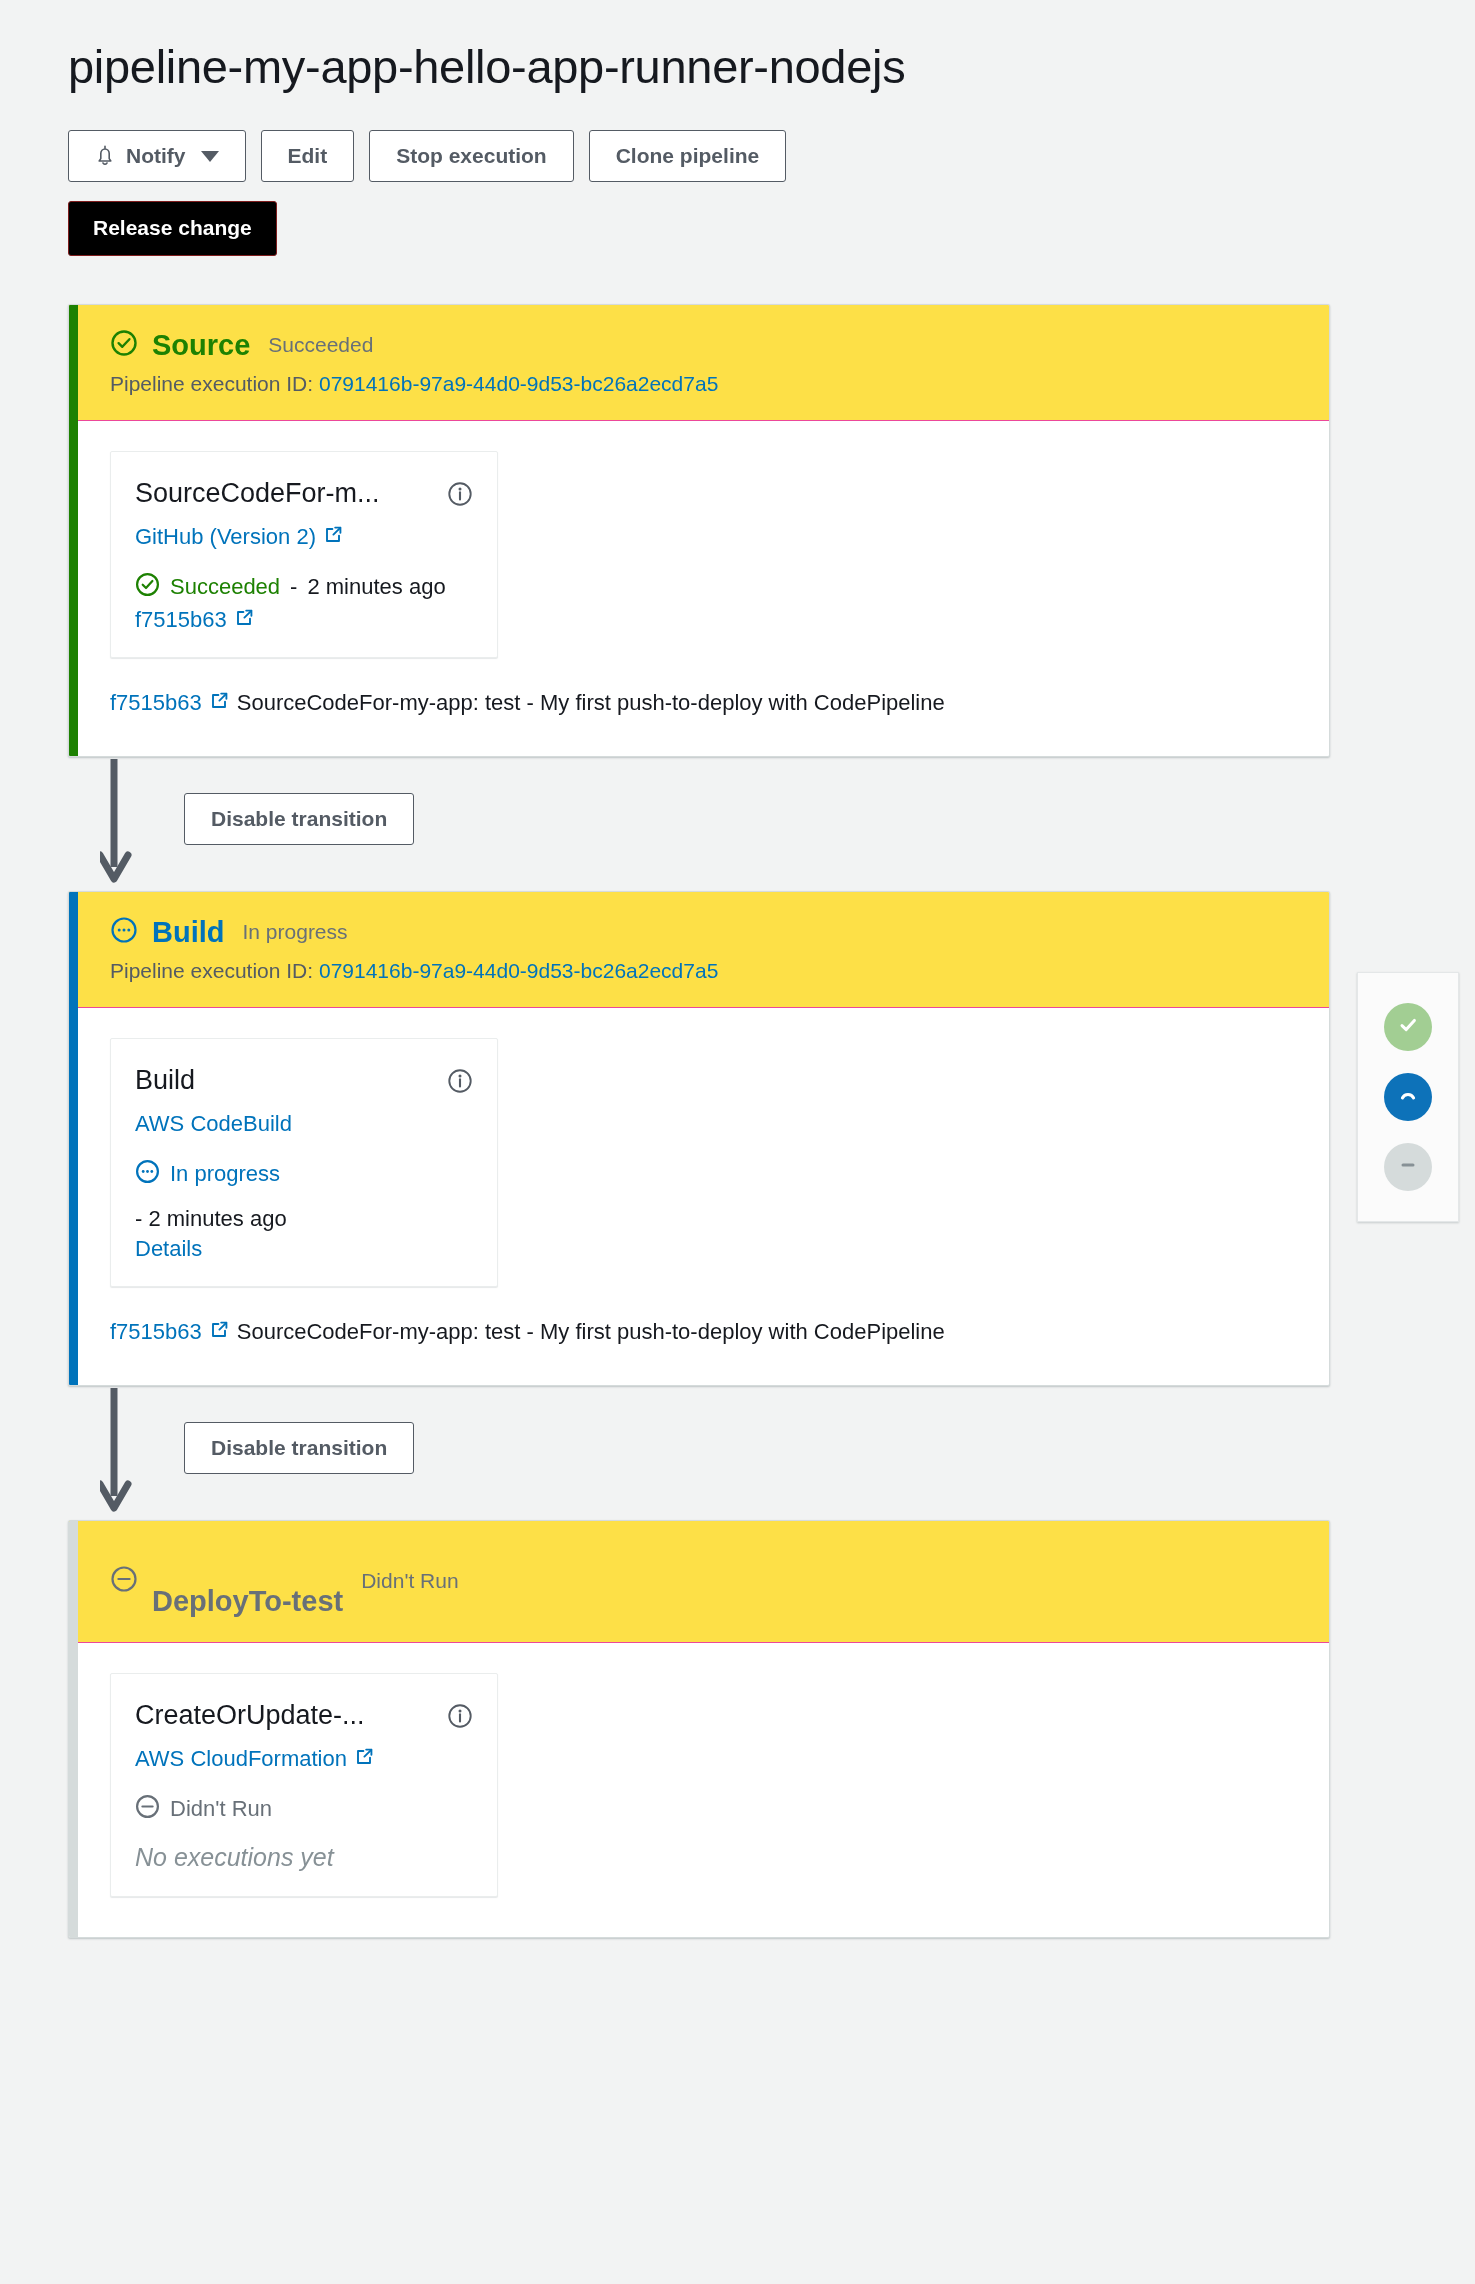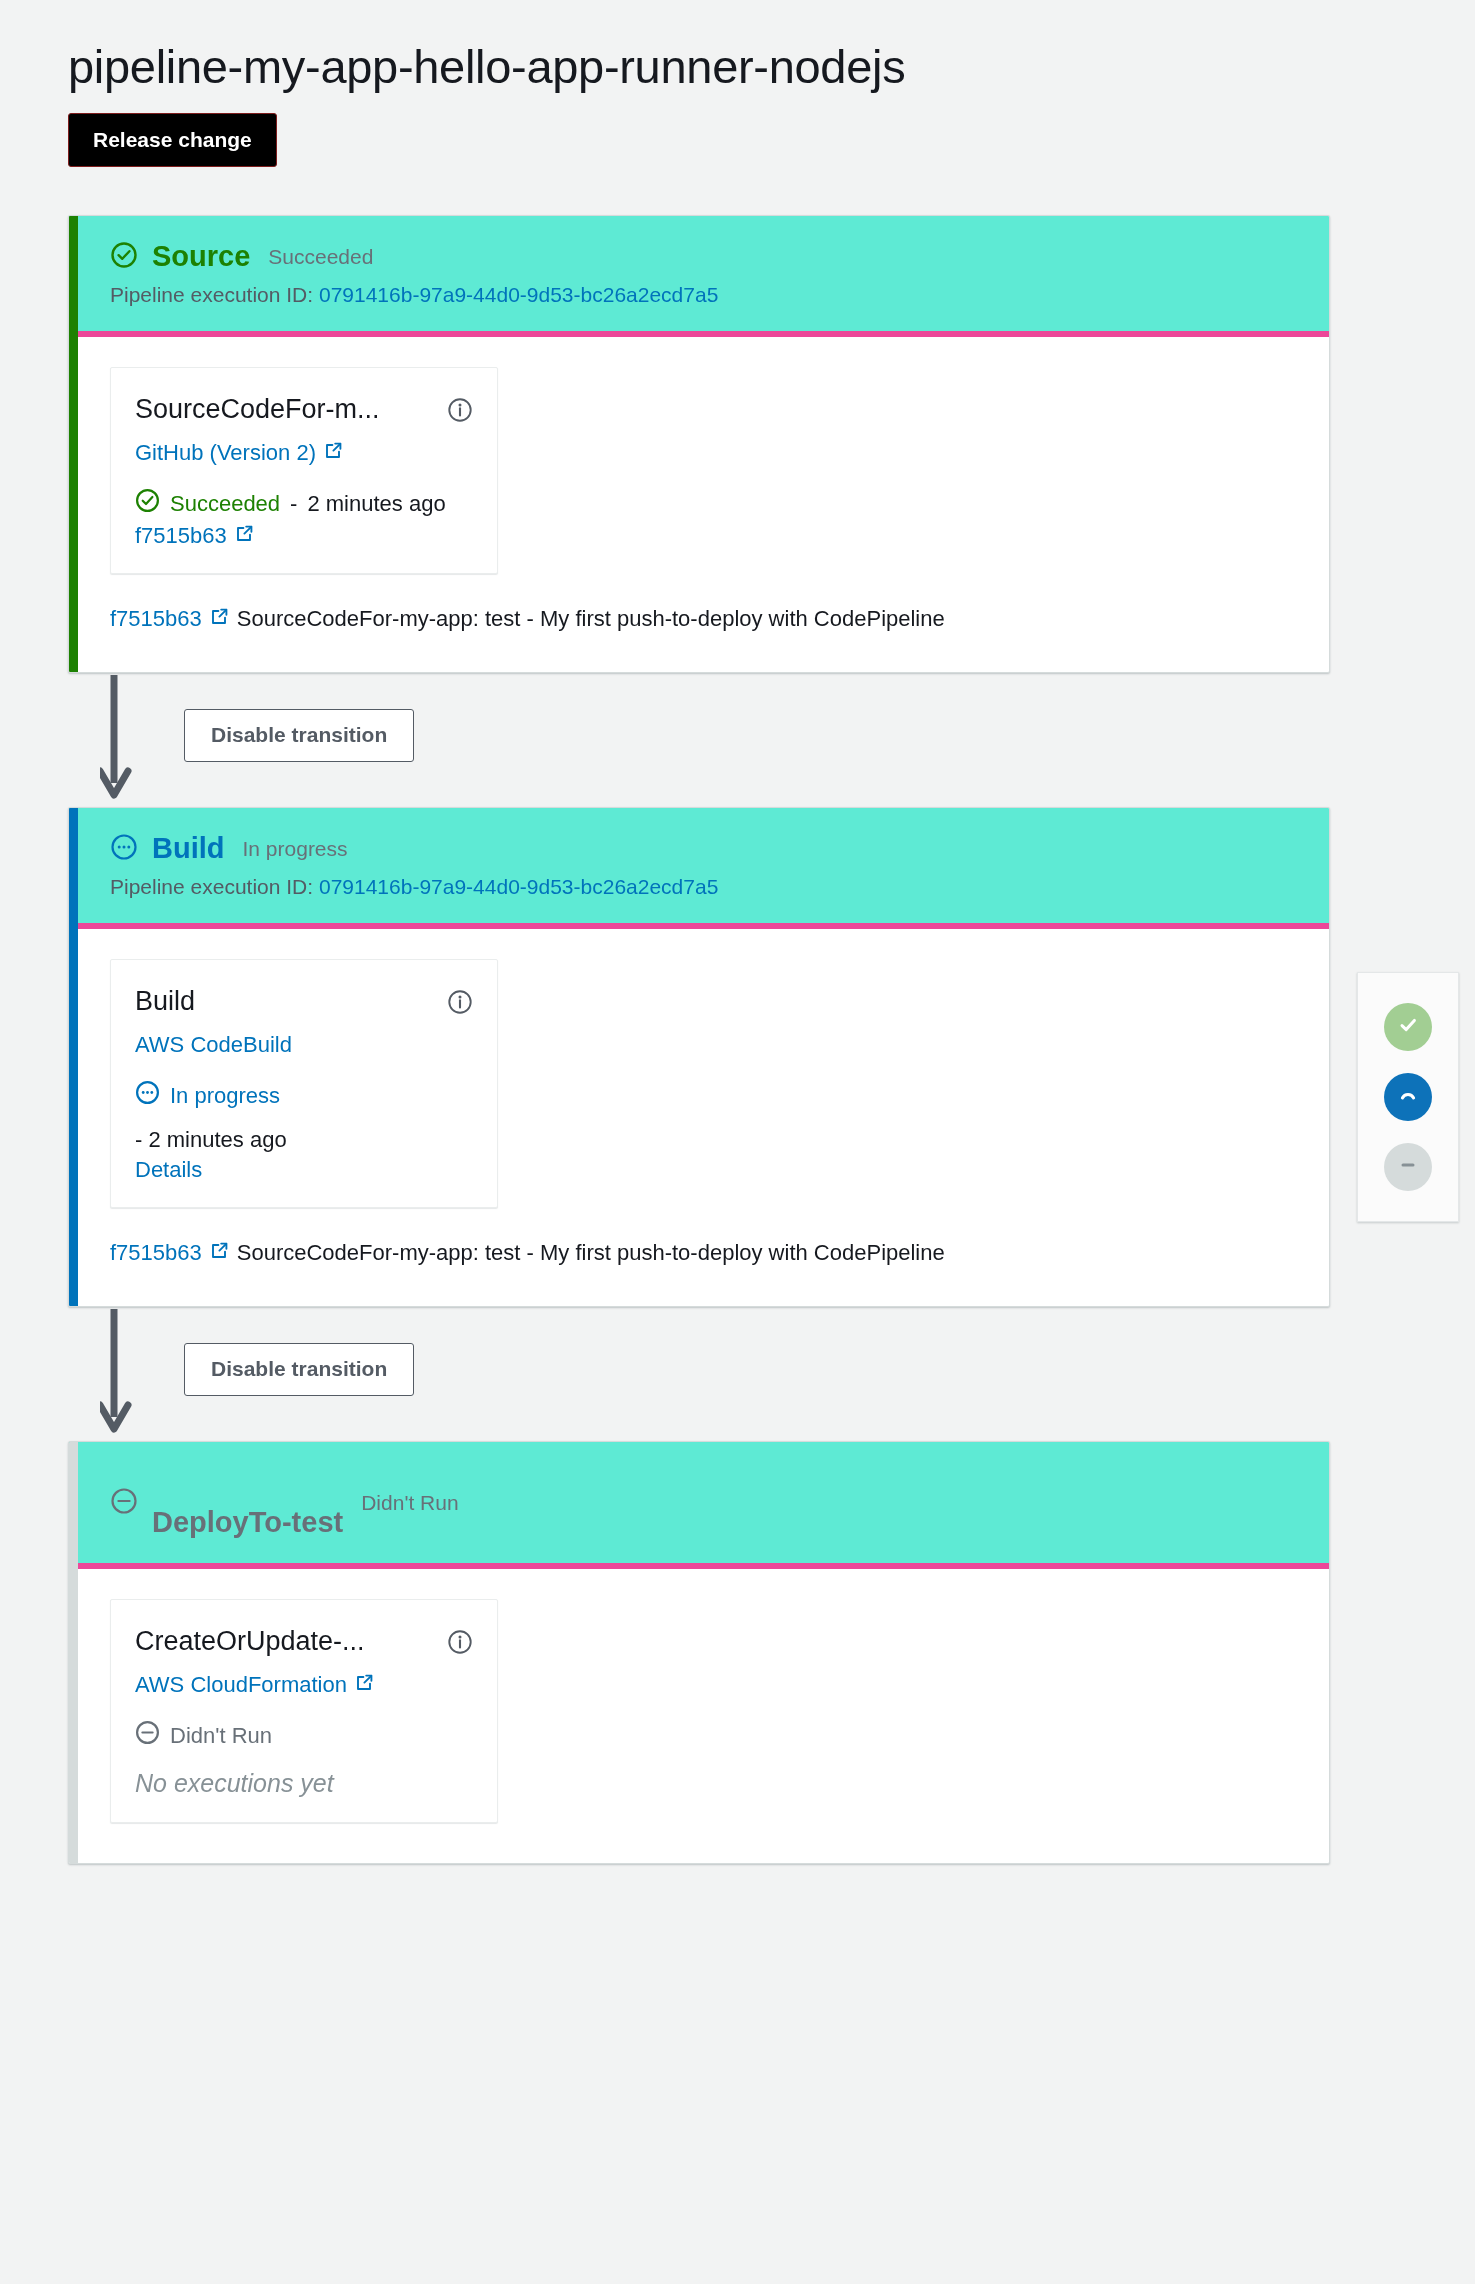--- a/index.html
+++ b/index.html
@@ -89,22 +89,22 @@
   .stage-accent {
     position: absolute;
     left: 0; top: 0; bottom: 0;
     width: 9px;
   }
   .accent-success { background: #1d8102; }
   .accent-progress { background: #0073bb; }
   .accent-none { background: #d5dbdb; }
 
   .stage-header {
-    background: #5eead4;
-    border-bottom: 6px solid #ec4899;
+    background: #fde047;
+    border-bottom: 1px solid #ec4899;
     padding: 24px 18px 24px 41px;
   }
 
   .stage-title-row {
     display: flex;
     align-items: center;
     gap: 14px;
   }
 
   .stage-name {
@@ -266,20 +266,43 @@
   .dot-none { background: #d5dbdb; }
 </style>
 </head>
 <body>
 
 <div id="page">
 
   <div class="page-header">
     <h1 class="page-title">pipeline-my-app-hello-app-runner-nodejs</h1>
 
+    <div class="btn-row">
+      <button class="btn">
+        <span class="bell-icon">
+          <svg width="20" height="22" viewBox="0 0 20 22" fill="none" xmlns="http://www.w3.org/2000/svg">
+            <path d="M10 1.2 L10 3.2 M4.2 16 L15.8 16 L14.2 13.6 L14.2 8.6 C14.2 6 12.3 4 10 4 C7.7 4 5.8 6 5.8 8.6 L5.8 13.6 Z M8 18 Q10 20.6 12 18" stroke="#545b64" stroke-width="1.6" stroke-linecap="round" stroke-linejoin="round"></path>
+          </svg>
+        </span>
+        <span>Notify</span>
+        <span class="caret-icon"></span>
+      </button>
+
+      <button class="btn">
+        <span>Edit</span>
+      </button>
+
+      <button class="btn">
+        <span>Stop execution</span>
+      </button>
+
+      <button class="btn">
+        <span>Clone pipeline</span>
+      </button>
+    </div>
 
     <button class="btn btn-primary">
       <span>Release change</span>
     </button>
   </div>
 
   <div class="pipeline">
 
     <div class="stage-card">
       <div class="stage-accent accent-success"></div>

